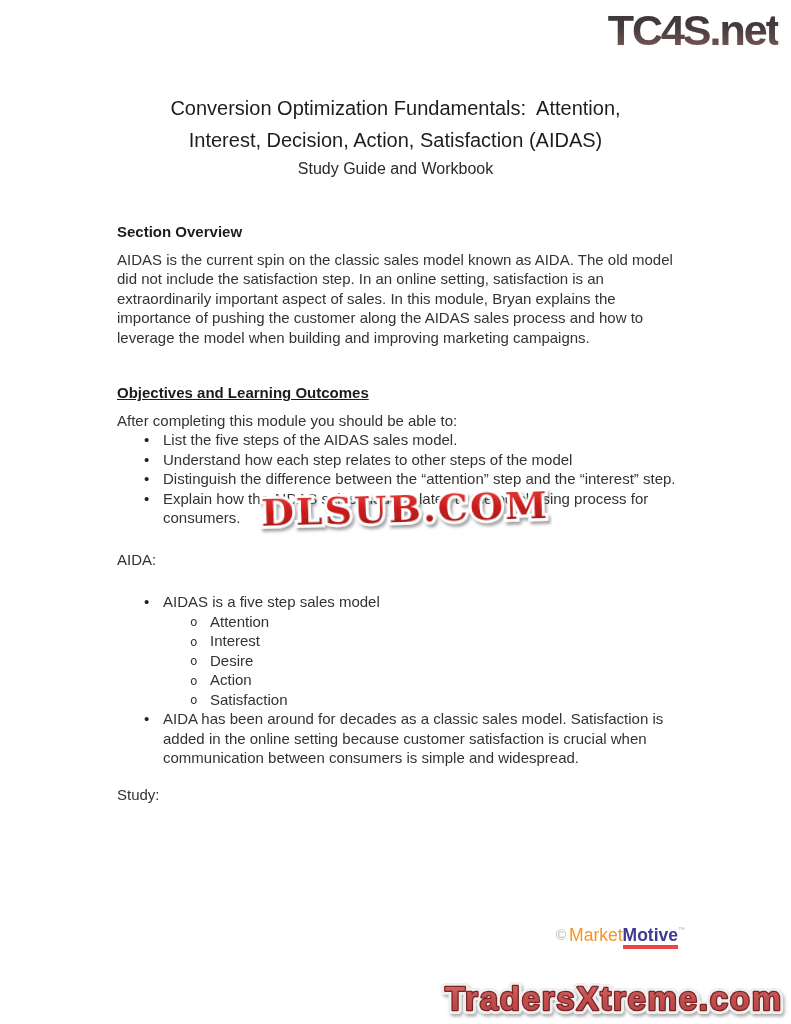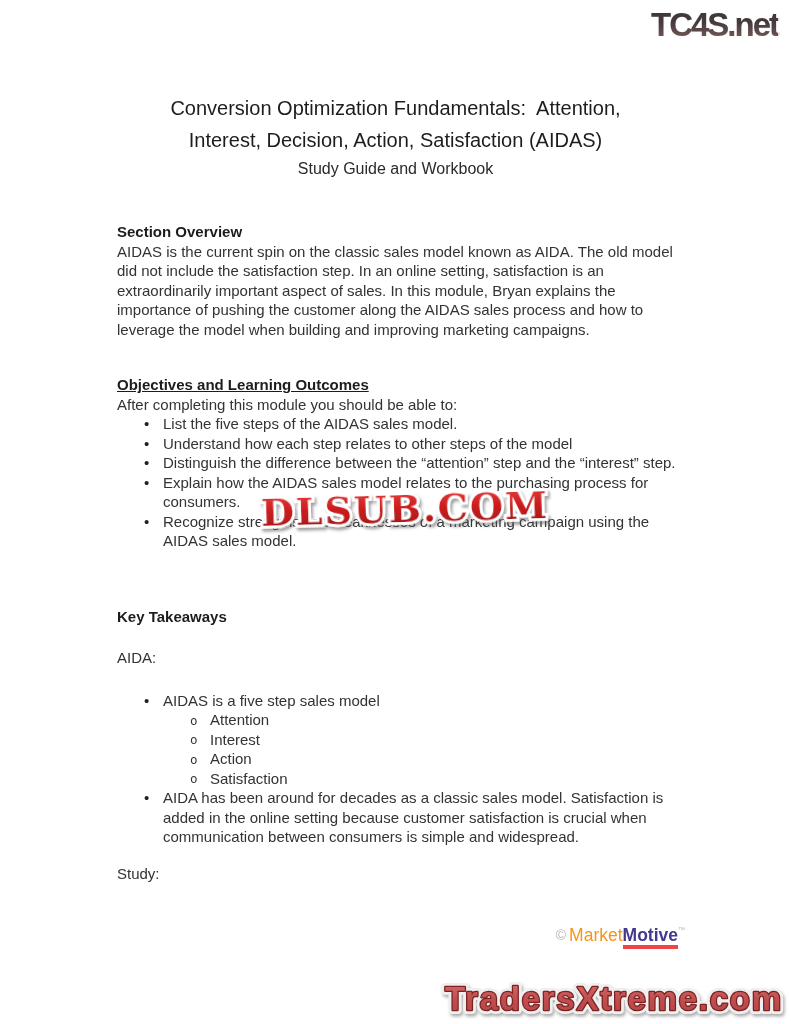--- a/index.html
+++ b/index.html
@@ -9,36 +9,36 @@
     background:#ffffff;
     position:relative;
     overflow:hidden;
     color:#303030;
   }
   .page { position:absolute; inset:0; background:#fff; }
 
   
   .tc4s-logo {
     position:absolute; top:6px; right:13px;
-    font-size:33px; font-weight:bold; letter-spacing:-2px;
+    font-size:43px; font-weight:bold; letter-spacing:-2px;
     background:linear-gradient(180deg,#2b2b2b 0%,#333033 42%,#5d4747 70%,#966969 100%);
     -webkit-background-clip:text; background-clip:text;
     -webkit-text-fill-color:transparent; color:transparent;
     text-shadow:0 0 1px rgba(120,90,90,0.25);
   }
 
   
   .title-block { position:absolute; top:92px; left:0; right:0; text-align:center; }
   .title-line { font-size:20px; line-height:32px; color:#1d1d1d; white-space:pre-wrap; }
   .subtitle { font-size:16px; line-height:22px; color:#2a2a2a; margin-top:2px; }
 
   
   .doc-col { position:absolute; left:117px; top:222px; width:566px; font-size:15px; line-height:19.5px; }
   .h-bold { font-weight:bold; color:#1c1c1c; }
-  .para { color:#333; }
+  .para { color:#333;margin-top:8px; }
   .gap-lg { margin-top:36px;text-decoration:underline; }
 
   .bullet-row { position:relative; padding-left:46px; color:#333; }
   .bullet-row::before {
     content:"\2022"; position:absolute; left:27px; top:0;
     font-size:15px; color:#222;
   }
   .sub-row { position:relative; padding-left:93px; color:#333; }
   .sub-row::before {
     content:"o"; position:absolute; left:73px; top:0.5px;
@@ -85,28 +85,27 @@
 
     <div class="h-bold">Section Overview</div>
     <div class="para">AIDAS is the current spin on the classic sales model known as AIDA. The old model did not include the satisfaction step. In an online setting, satisfaction is an extraordinarily important aspect of sales. In this module, Bryan explains the importance of pushing the customer along the AIDAS sales process and how to leverage the model when building and improving marketing campaigns.</div>
 
     <div class="h-bold gap-lg">Objectives and Learning Outcomes</div>
     <div class="para">After completing this module you should be able to:</div>
     <div class="bullet-row">List the five steps of the AIDAS sales model.</div>
     <div class="bullet-row">Understand how each step relates to other steps of the model</div>
     <div class="bullet-row">Distinguish the difference between the “attention” step and the “interest” step.</div>
     <div class="bullet-row">Explain how the AIDAS sales model relates to the purchasing process for consumers.</div>
-    <div class="bullet-row">Recognize strengths and weaknesses of a marketing campaign using the AIDAS sales model.</div>
 
-    <div class="h-bold takeaways-heading">Key Takeaways</div>
     <div class="para aidas-label">AIDA:</div>
 
     <div class="bullet-row first-bullet">AIDAS is a five step sales model</div>
     <div class="sub-row">Attention</div>
     <div class="sub-row">Interest</div>
+    <div class="sub-row">Desire</div>
     <div class="sub-row">Action</div>
     <div class="sub-row">Satisfaction</div>
     <div class="bullet-row">AIDA has been around for decades as a classic sales model. Satisfaction is added in the online setting because customer satisfaction is crucial when communication between consumers is simple and widespread.</div>
 
     <div class="para steps-label">Study:</div>
   </div>
 
   <div class="dlsub-wrap">
     <svg width="296" height="52" viewBox="0 0 296 52">
       <defs>

